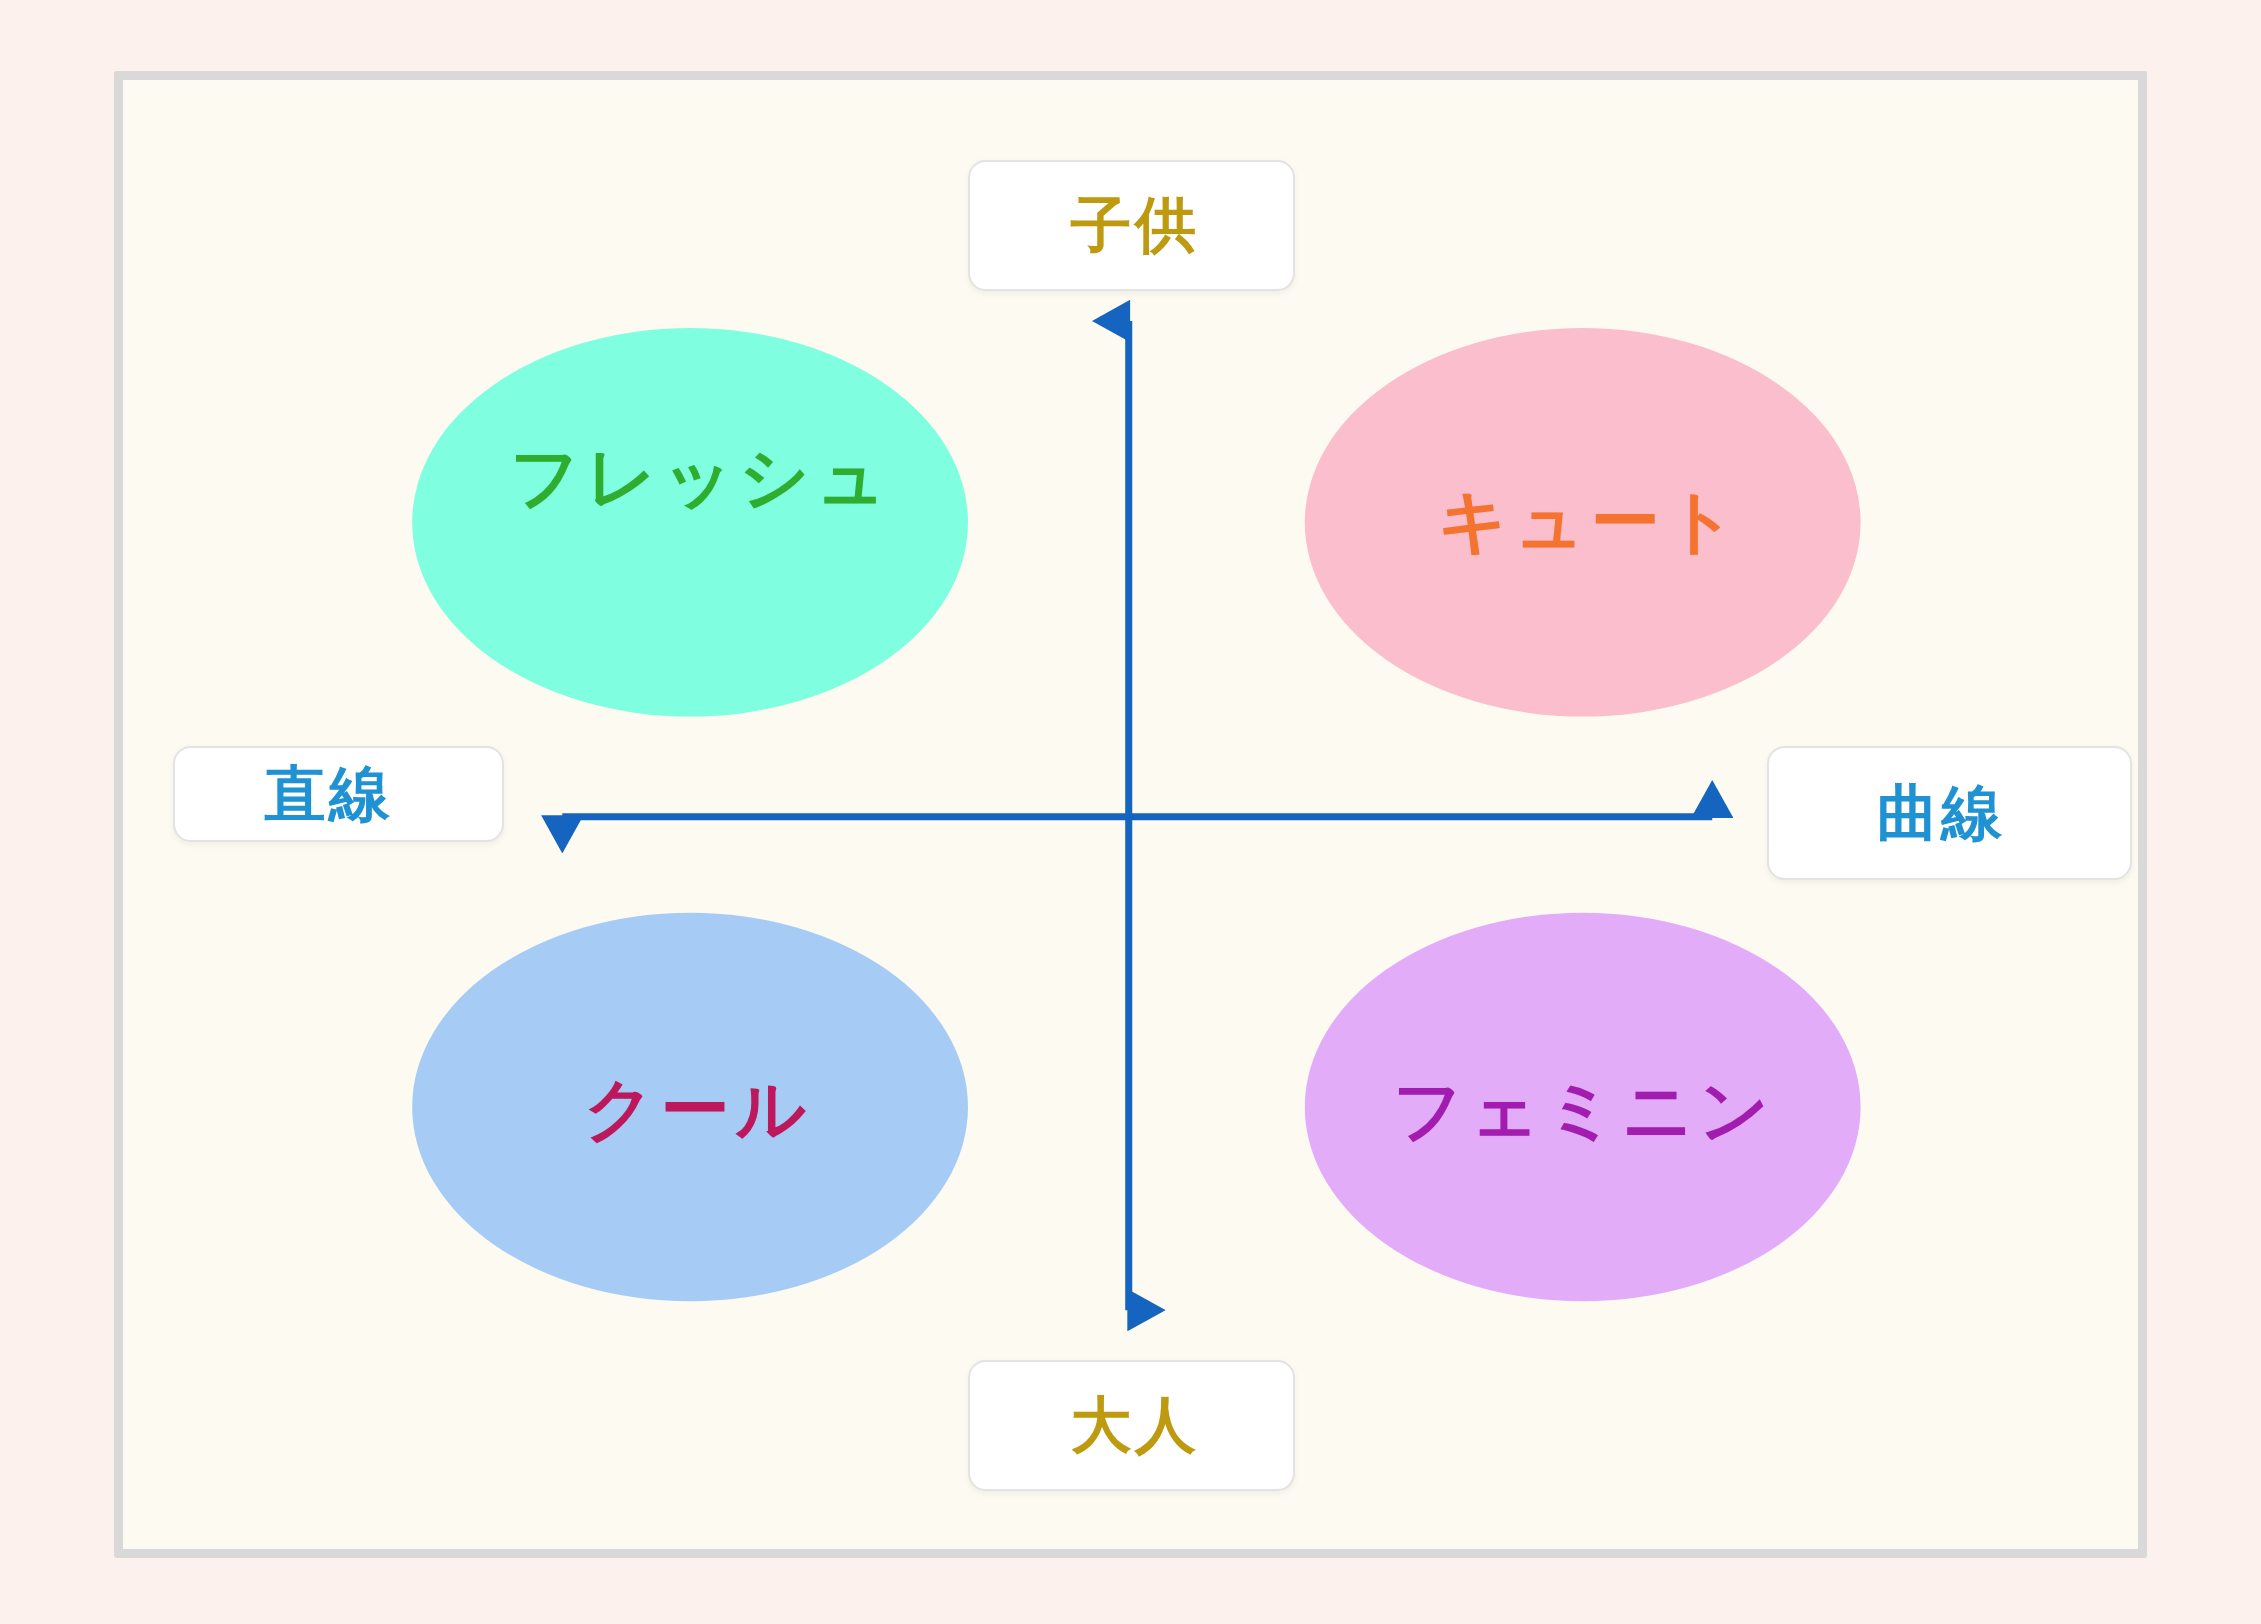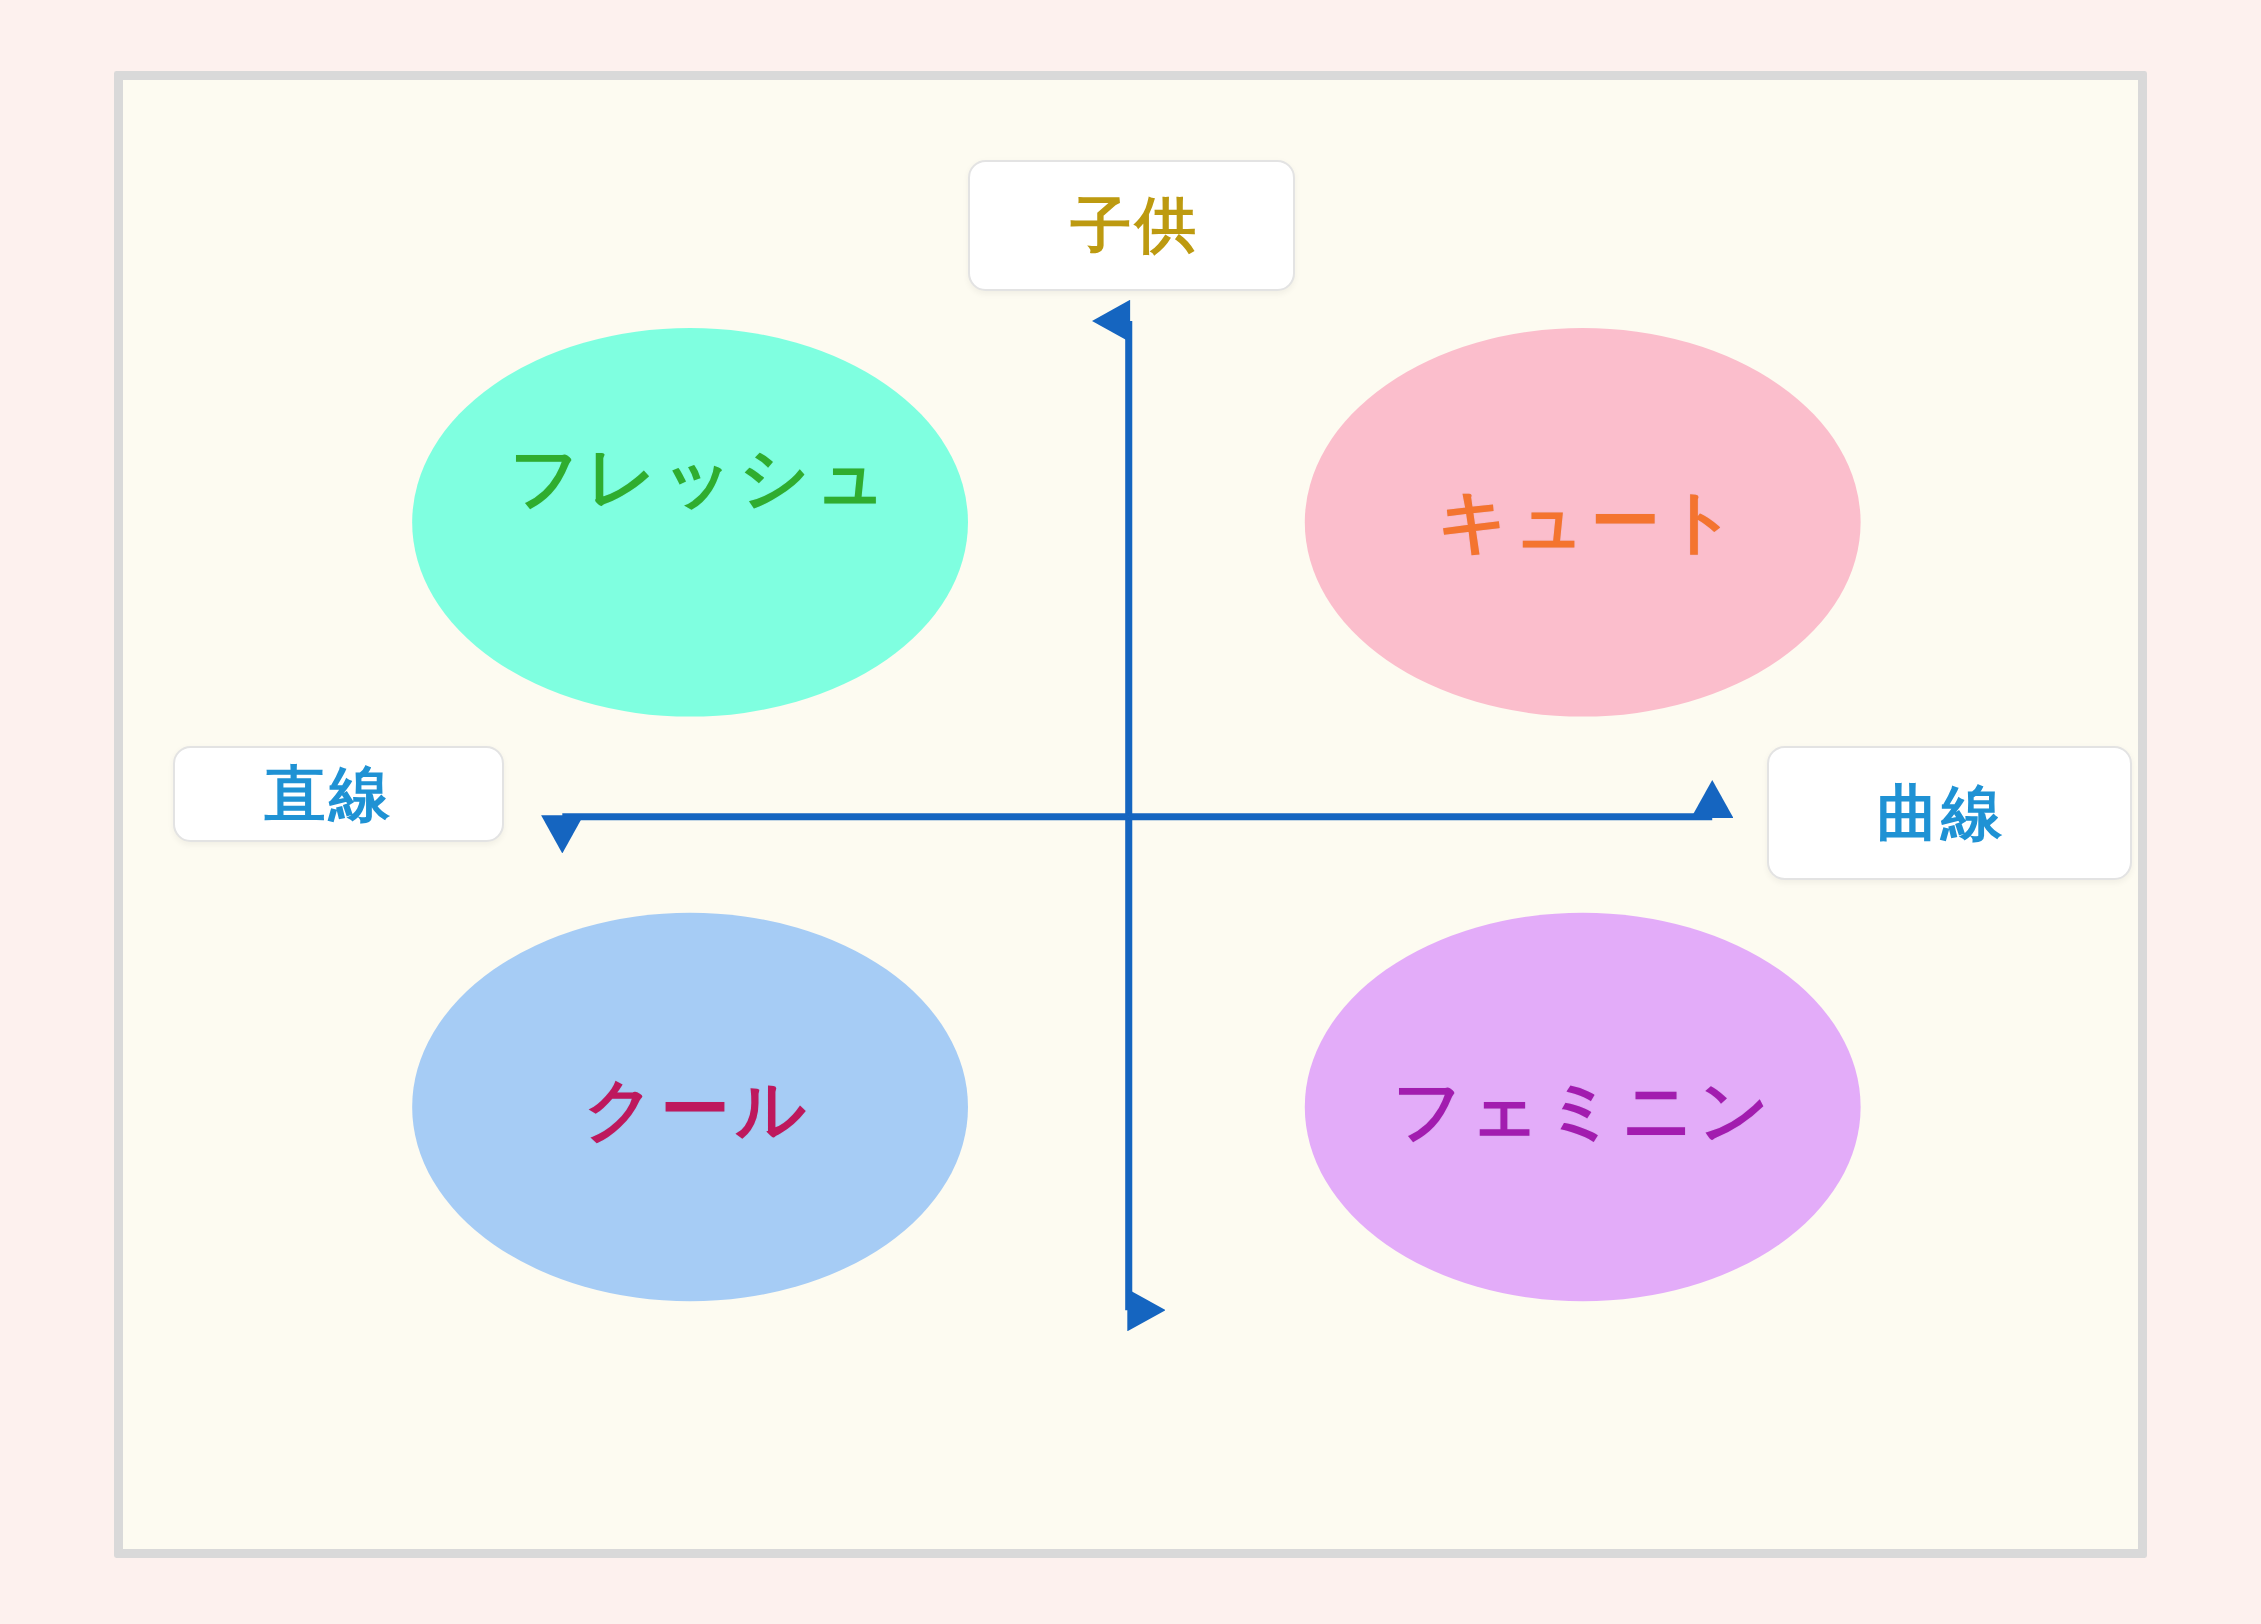--- a/index.html
+++ b/index.html
@@ -105,20 +105,23 @@
   </svg>
 
   <div class="bubble-label" style="left:701px;top:477px;color:#2FAD2F;">フレッシュ</div>
   <div class="bubble-label" style="left:1590px;top:521px;color:#F4742F;">キュート</div>
   <div class="bubble-label" style="left:698px;top:1109px;color:#be185d;text-align:right;">クール</div>
   <div class="bubble-label" style="left:1584px;top:1110px;color:#a21caf;">フェミニン</div>
 
   <div class="axis-label" id="label-top">
     <span style="color:#BD9A10;">子供</span>
   </div>
+  <div class="axis-label" id="label-bottom">
+    <span style="color:#BD9A10;">大人</span>
+  </div>
   <div class="axis-label" id="label-left">
     <span style="color:#1F92D4;">直線</span>
   </div>
   <div class="axis-label" id="label-right">
     <span style="color:#1F92D4;">曲線</span>
   </div>
 
 </div>
 
 

